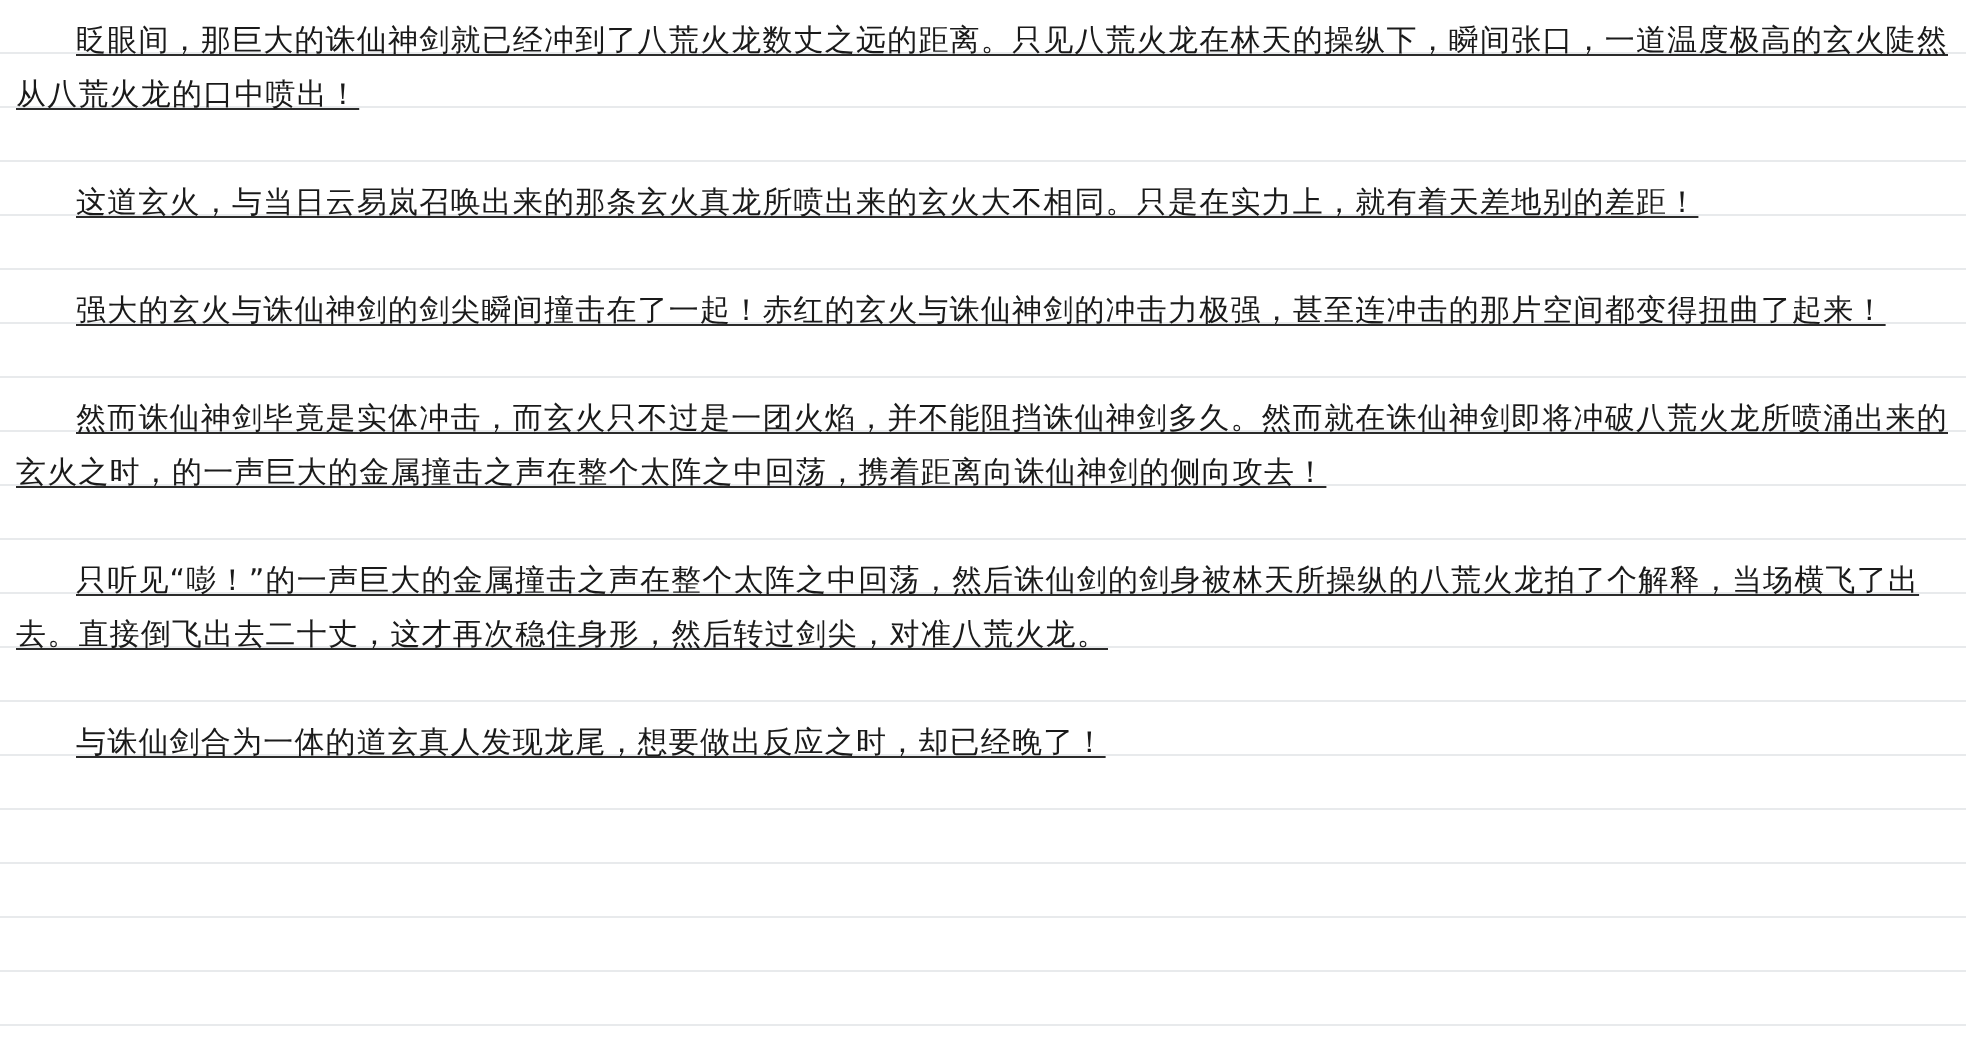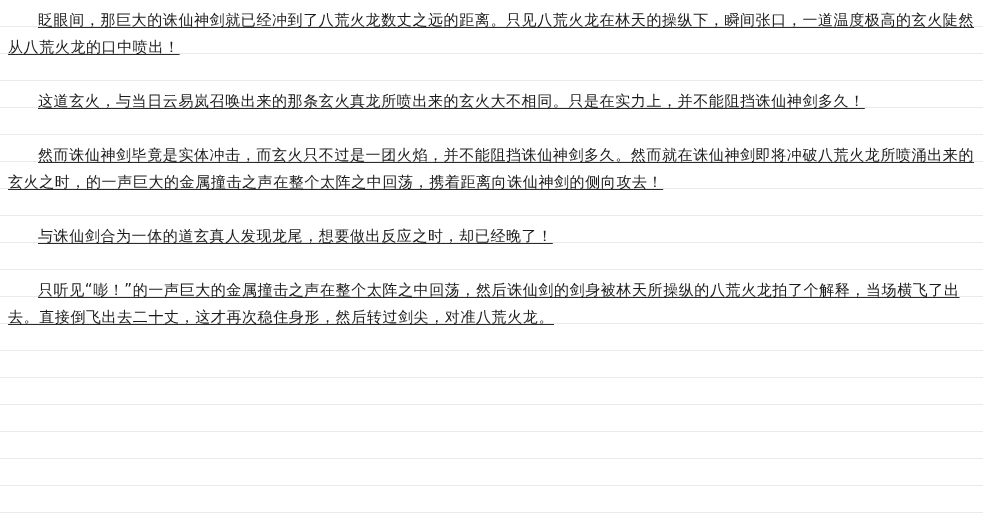--- a/index.html
+++ b/index.html
@@ -57,18 +57,19 @@
     border-bottom: 1px solid #2b2b2b;
     vertical-align: baseline;
   }
 </style>
 </head>
 <body>
 
 <div id="reader">
   <div class="content">
     <p class="para">眨眼间，那巨大的诛仙神剑就已经冲到了八荒火龙数丈之远的距离。只见八荒火龙在林天的操纵下，瞬间张口，一道温度极高的玄火陡然从八荒火龙的口中喷出！</p>
-    <p class="para">这道玄火，与当日云易岚召唤出来的那条玄火真龙所喷出来的玄火大不相同。只是在实力上，并不能阻挡诛仙神剑多久！</p>
+    <p class="para">这道玄火，与当日云易岚召唤出来的那条玄火真龙所喷出来的玄火大不相同。只是在实力上，就有着天差地别的差距！</p>
+    <p class="para">强大的玄火与诛仙神剑的剑尖瞬间撞击在了一起！赤红的玄火与诛仙神剑的冲击力极强，甚至连冲击的那片空间都变得扭曲了起来！</p>
     <p class="para">然而诛仙神剑毕竟是实体冲击，而玄火只不过是一团火焰，并不能阻挡诛仙神剑多久。然而就在诛仙神剑即将冲破八荒火龙所喷涌出来的玄火之时，的一声巨大的金属撞击之声在整个太阵之中回荡，携着距离向诛仙神剑的侧向攻去！</p>
+    <p class="para">只听见“嘭！”的一声巨大的金属撞击之声在整个太阵之中回荡，然后诛仙剑的剑身被林天所操纵的八荒火龙拍了个解释，当场横飞了出去。直接倒飞出去二十丈，这才再次稳住身形，然后转过剑尖，对准八荒火龙。</p>
     <p class="para">与诛仙剑合为一体的道玄真人发现龙尾，想要做出反应之时，却已经晚了！</p>
-    <p class="para">只听见“嘭！”的一声巨大的金属撞击之声在整个太阵之中回荡，然后诛仙剑的剑身被林天所操纵的八荒火龙拍了个解释，当场横飞了出去。直接倒飞出去二十丈，这才再次稳住身形，然后转过剑尖，对准八荒火龙。</p>
   </div>
 </div>
 
 </body></html>

